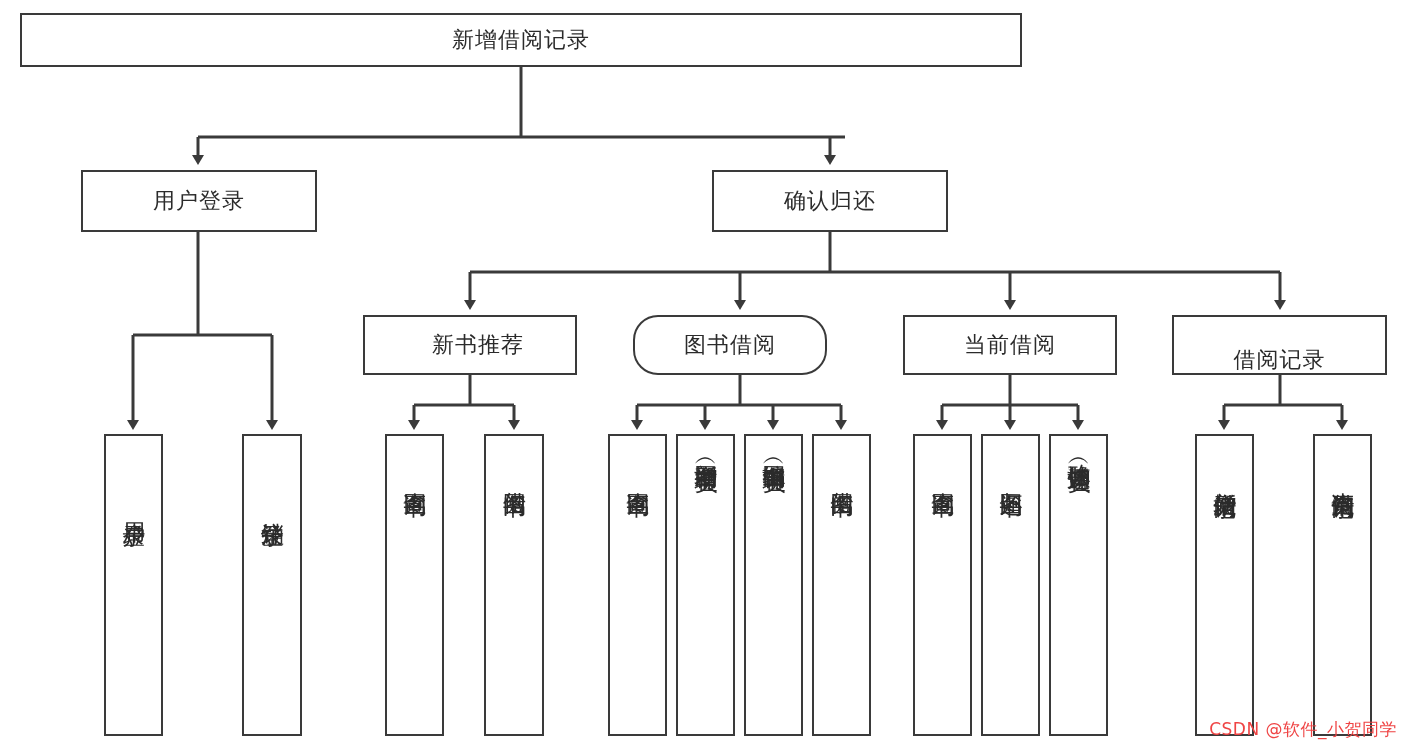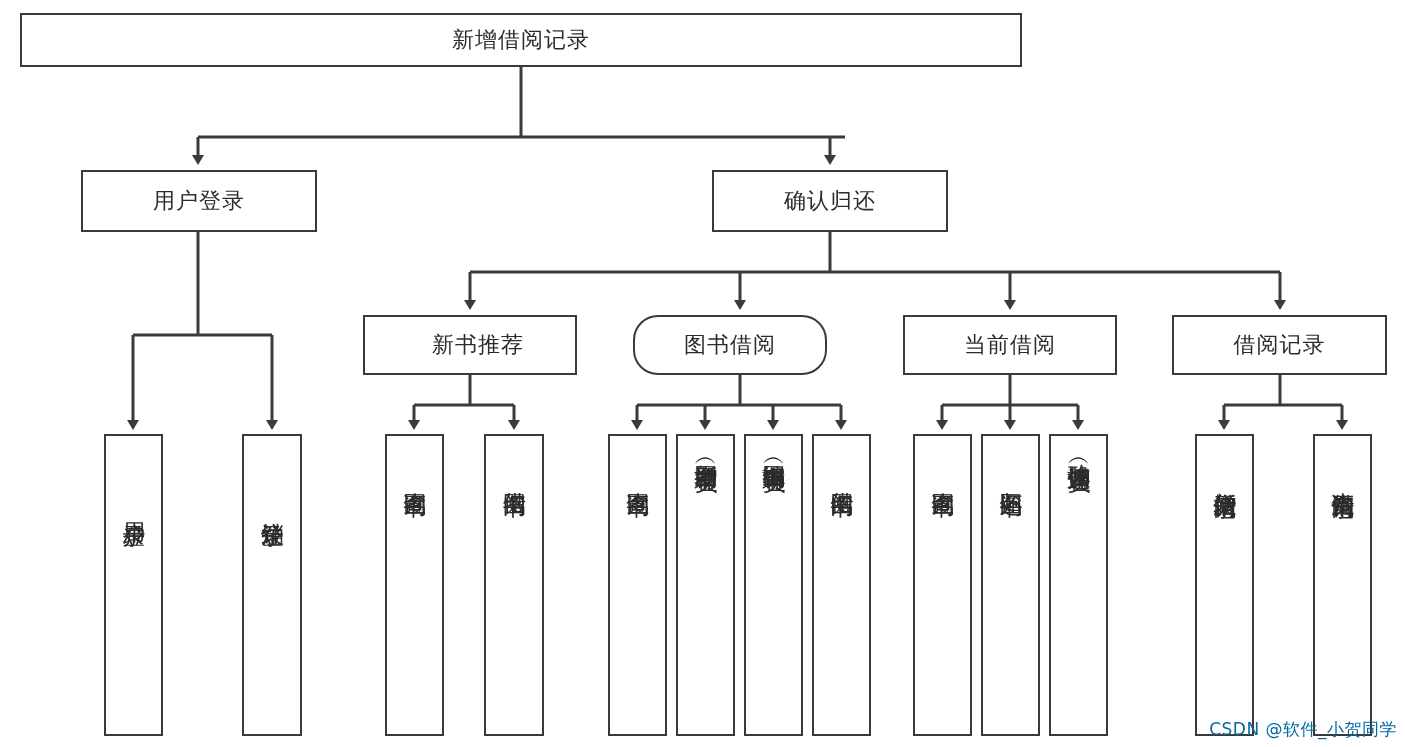--- a/index.html
+++ b/index.html
@@ -59,21 +59,21 @@
     margin-top: 28px;
   }
   .node.vert.top .vtext {
     margin-top: 0px;
   }
   #watermark {
     position: absolute;
     right: 8px;
     bottom: 6px;
     font-size: 17px;
-    color: #0369a1;
+    color: #ef4444;
     letter-spacing: 0.5px;
     white-space: nowrap;
     font-family: "DejaVu Sans", "Liberation Sans", sans-serif;
   }
 </style>
 </head>
 <body>
 
 <div id="canvas">
 
@@ -140,21 +140,21 @@
 
   <div class="node horiz" style="left:363px; top:315px; width:214px; height:60px;padding-left:16px;">
     <span>新书推荐</span>
   </div>
   <div class="node horiz" style="left:633px; top:315px; width:194px; height:60px;border-radius:25px;">
     <span>图书借阅</span>
   </div>
   <div class="node horiz" style="left:903px; top:315px; width:214px; height:60px;font-family:Liberation Serif, serif;">
     <span>当前借阅</span>
   </div>
-  <div class="node horiz" style="left:1172px; top:315px; width:215px; height:60px;">
+  <div class="node horiz" style="left:1172px; top:315px; width:215px; height:60px;align-items:flex-end;">
     <span>借阅记录</span>
   </div>
 
   <div class="node vert mid" style="left:104px; top:434px; width:59px; height:302px;">
     <span class="vtext">用户登录</span>
   </div>
   <div class="node vert mid" style="left:242px; top:434px; width:60px; height:302px;">
     <span class="vtext">注销登录</span>
   </div>
 

